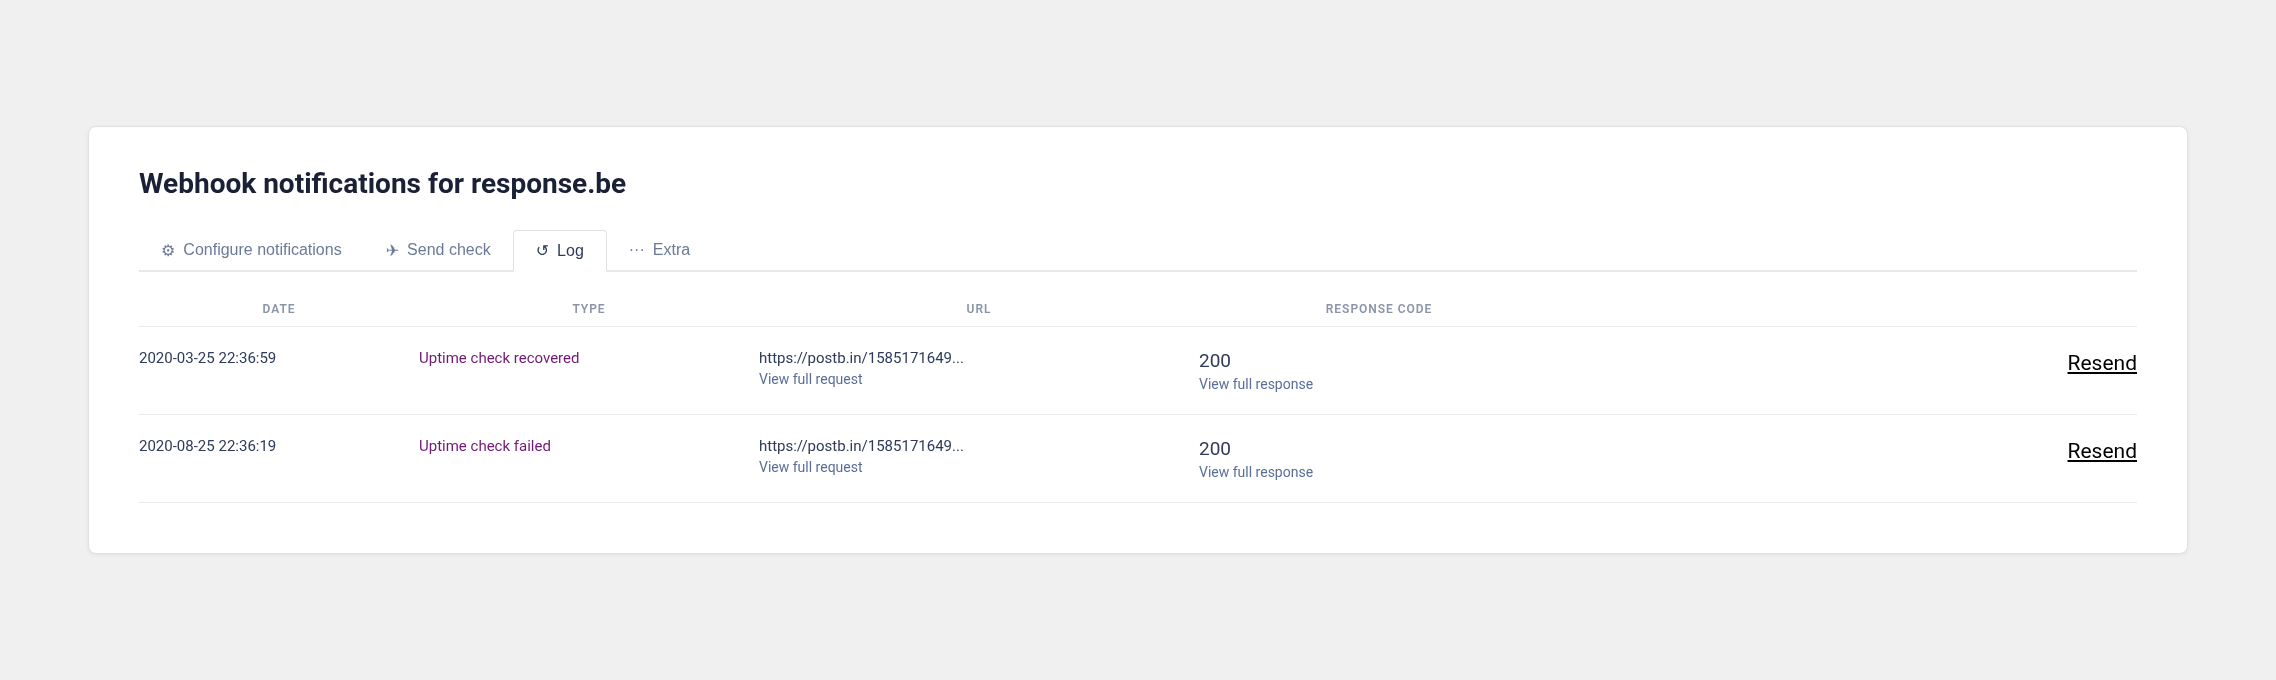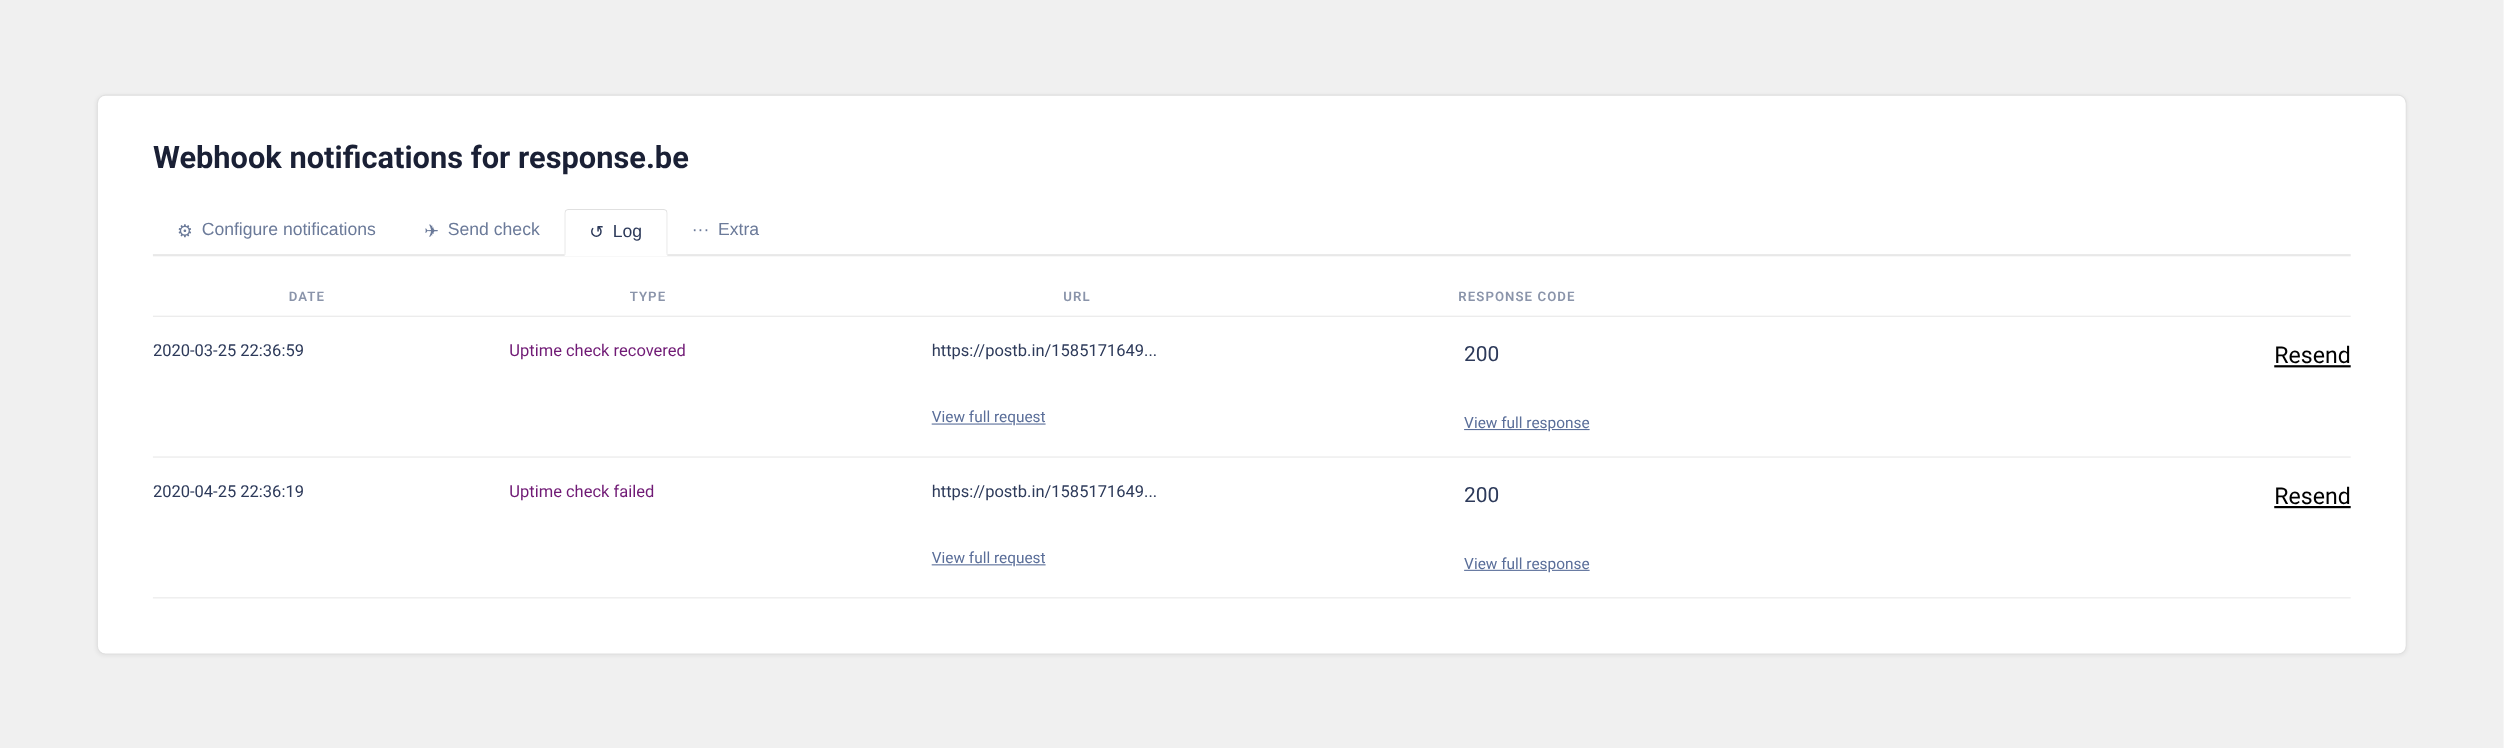--- a/index.html
+++ b/index.html
@@ -89,21 +89,20 @@
       letter-spacing: 0.08em;
       text-transform: uppercase;
     }
 
     .table-row {
       display: grid;
       grid-template-columns: 280px 340px 440px 360px 1fr;
       padding: 22px 0;
       border-bottom: 1px solid #e8e8e8;
       align-items: start;
-      gap: 44px;
     }
 
     .cell {
       font-size: 15px;
       color: #2d3a5a;
     }
 
     .cell-date {
       color: #2d3a5a;
     }
@@ -119,24 +118,22 @@
     }
 
     .url-text {
       color: #2d3a5a;
       font-size: 15px;
     }
 
     .link {
       color: #5a6e99;
       font-size: 14px;
-      text-decoration: underline;
       cursor: pointer;
       display: inline-block;
-      margin-top: 40px;
     }
 
     .cell-response {
       display: flex;
       flex-direction: column;
       gap: 4px;
     }
 
     .response-code {
       font-size: 19px;
@@ -201,21 +198,21 @@
       <div class="cell cell-response">
         <span class="response-code">200</span>
         <a class="link">View full response</a>
       </div>
       <div class="cell cell-actions">
         <a class="resend-link">Resend</a>
       </div>
     </div>
 
     <div class="table-row">
-      <div class="cell cell-date">2020-04-25 22:36:19</div>
+      <div class="cell cell-date">2020-08-25 22:36:19</div>
       <div class="cell cell-type">Uptime check failed</div>
       <div class="cell cell-url">
         <span class="url-text">https://postb.in/1585171649...</span>
         <a class="link">View full request</a>
       </div>
       <div class="cell cell-response">
         <span class="response-code">200</span>
         <a class="link">View full response</a>
       </div>
       <div class="cell cell-actions">

